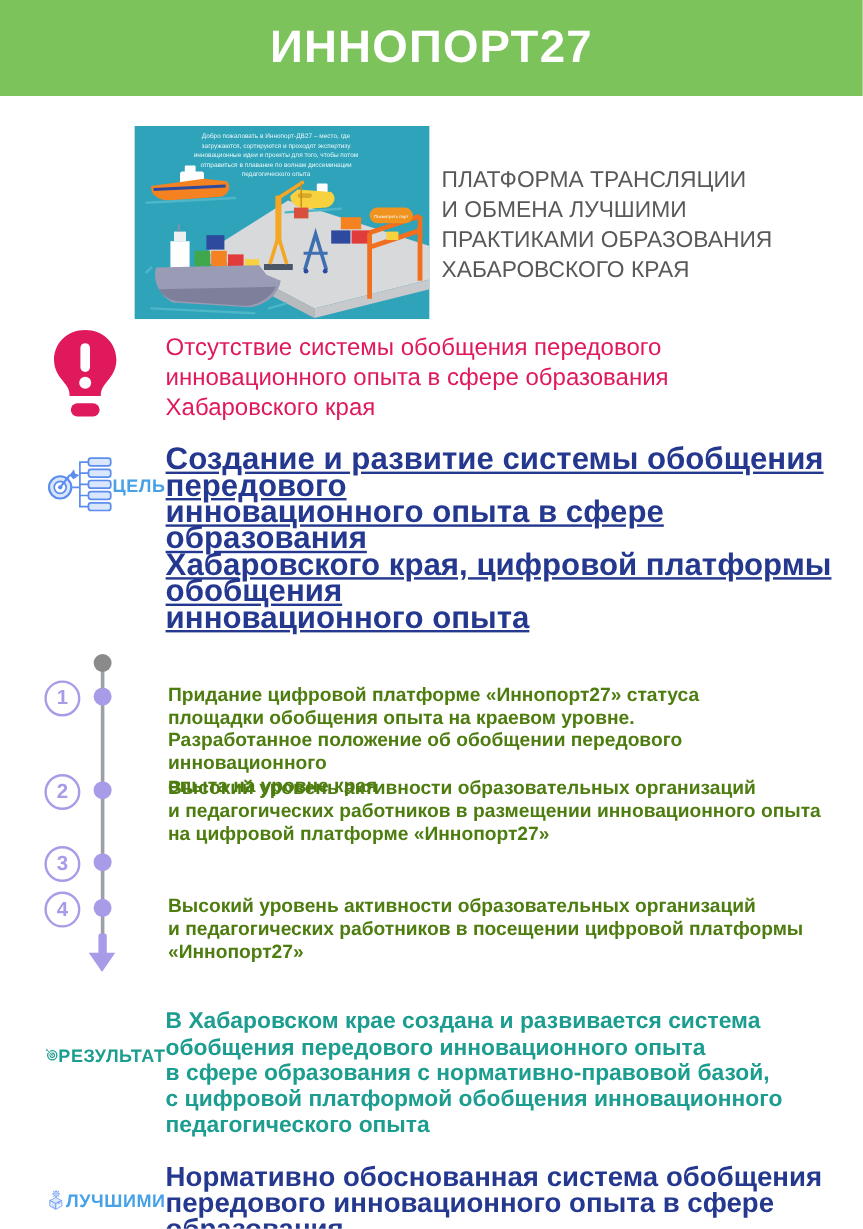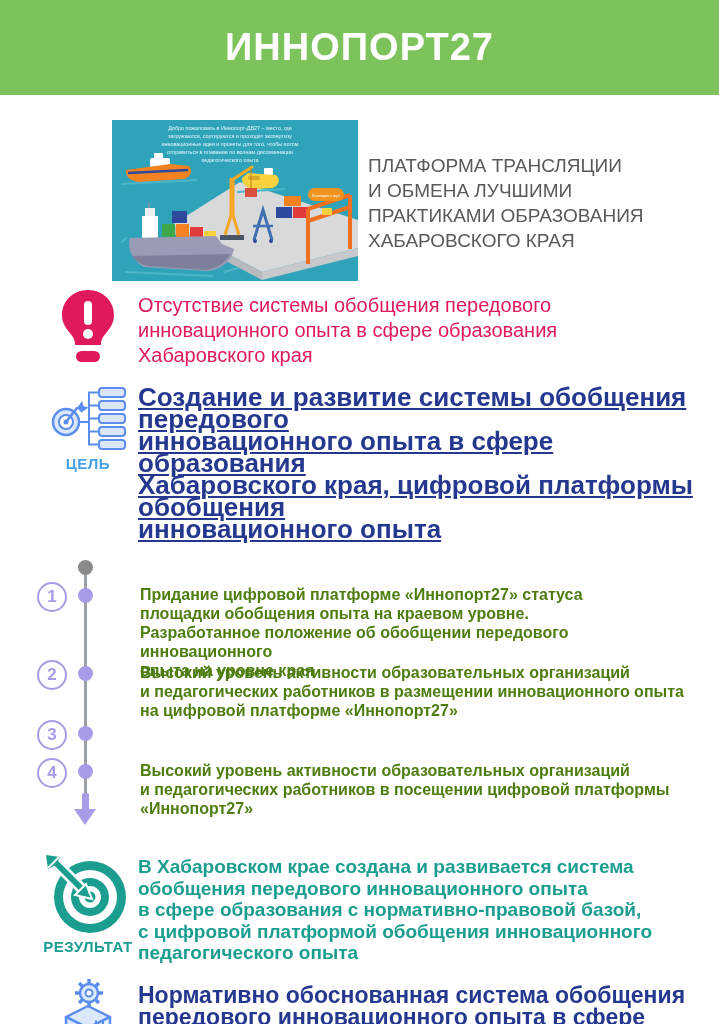--- a/index.html
+++ b/index.html
@@ -2,29 +2,29 @@
 <html><head>
 <meta charset="utf-8">
 <style>
   html,body{margin:0;padding:0;}
   body{
     width:719px;height:1024px;background:#ffffff;overflow:hidden;position:relative;
     font-family:"Liberation Sans",sans-serif;
   }
   .pre{white-space:pre-line;}
   
-  .header{height:95px;background:#7CC35B;display:flex;align-items:center;justify-content:center;}
+  .header{height:80px;background:#7CC35B;display:flex;align-items:center;justify-content:center;}
   .header-title{color:#ffffff;font-size:38px;font-weight:bold;letter-spacing:1px;}
   
   .hero{display:flex;margin:25px 0 0 112px;}
   .illustration{width:246px;height:161px;flex:none;display:block;}
   .tagline{margin-left:10px;padding-top:33px;font-size:19px;line-height:25px;color:#58595B;}
   
   .section{display:flex;align-items:flex-start;padding-left:38px;}
-  .icon-col{width:100px;flex:none;display:flex;flex-direction:column;align-items:center;}
+  .icon-col{width:100px;flex:none;display:flex;flex-direction:row;align-items:center;}
   .icon-label{font-size:15px;font-weight:bold;margin-top:3px;letter-spacing:.5px;}
   .label-blue{color:#47A1E6;}
   .label-teal{color:#1B9D8F;}
   .problem{margin-top:7px;}
   .problem-text{font-size:20px;line-height:25px;font-weight:normal;color:#E0195C;padding-top:5px;}
   .goal{margin-top:18px;}
   .goal-text{font-size:26px;line-height:22px;font-weight:bold;color:#25388F;text-decoration:underline;}
   
   .timeline{position:relative;height:290px;margin-top:15px;}
   .tl-line{position:absolute;left:84px;top:12px;width:3px;height:228px;background:#9aa0a6;border-radius:2px;}

